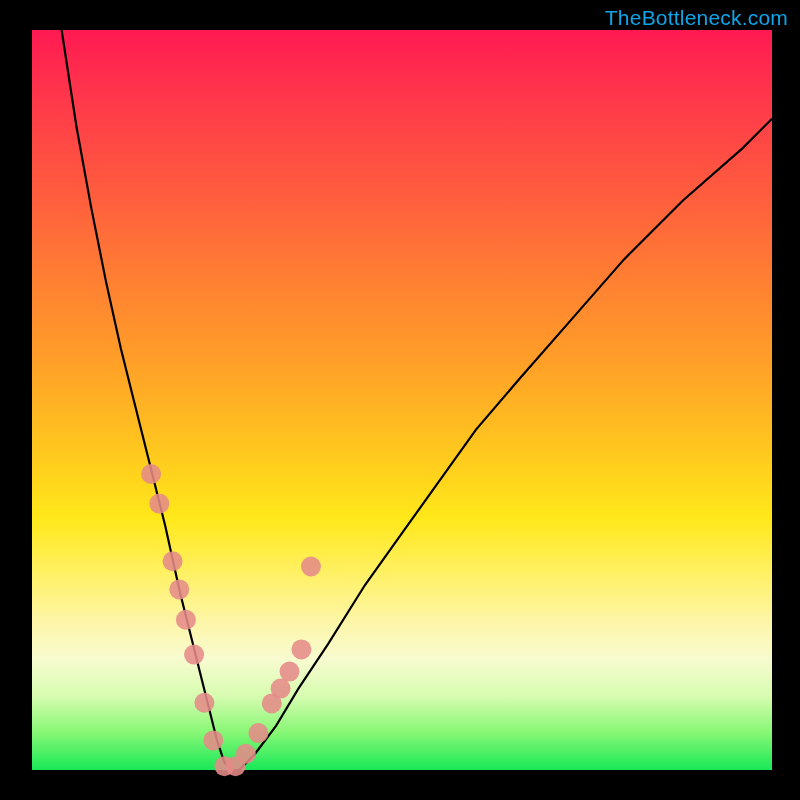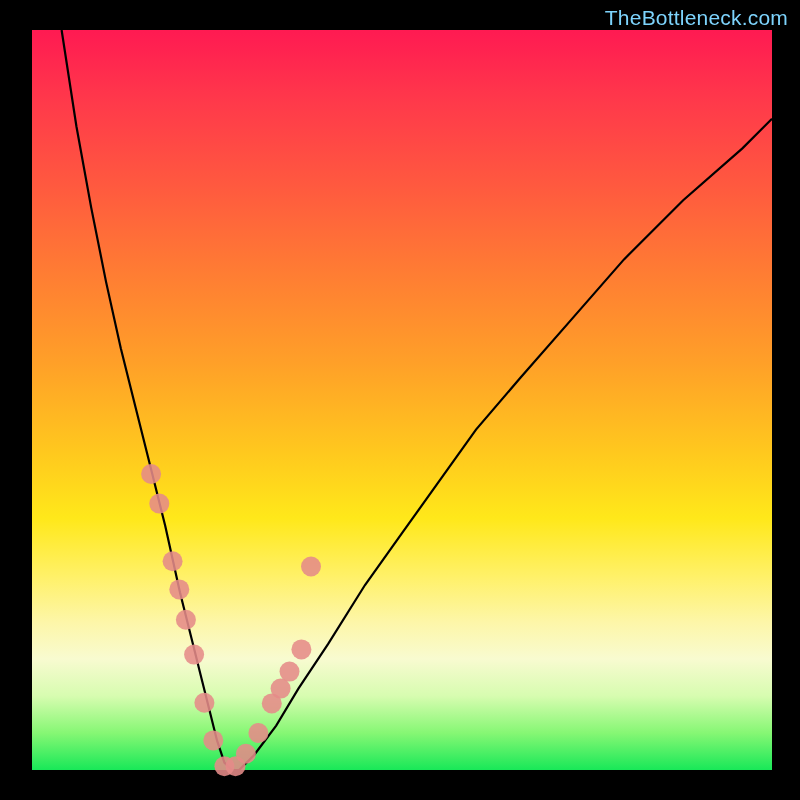--- a/index.html
+++ b/index.html
@@ -39,21 +39,21 @@
       #f8fbd0 85%,
       #d7fcb0 90%,
       #86f774 95%,
       #18e858 100%
     );
   }
   .watermark {
     position: absolute;
     top: 6px;
     right: 12px;
-    color: #7dd3fc;
+    color: #0ea5e9;
     font-size: 21px;
     font-weight: 400;
     letter-spacing: 0.2px;
     user-select: none;
   }
   svg.curve {
     position: absolute;
     left: 0;
     top: 0;
     width: 740px;

